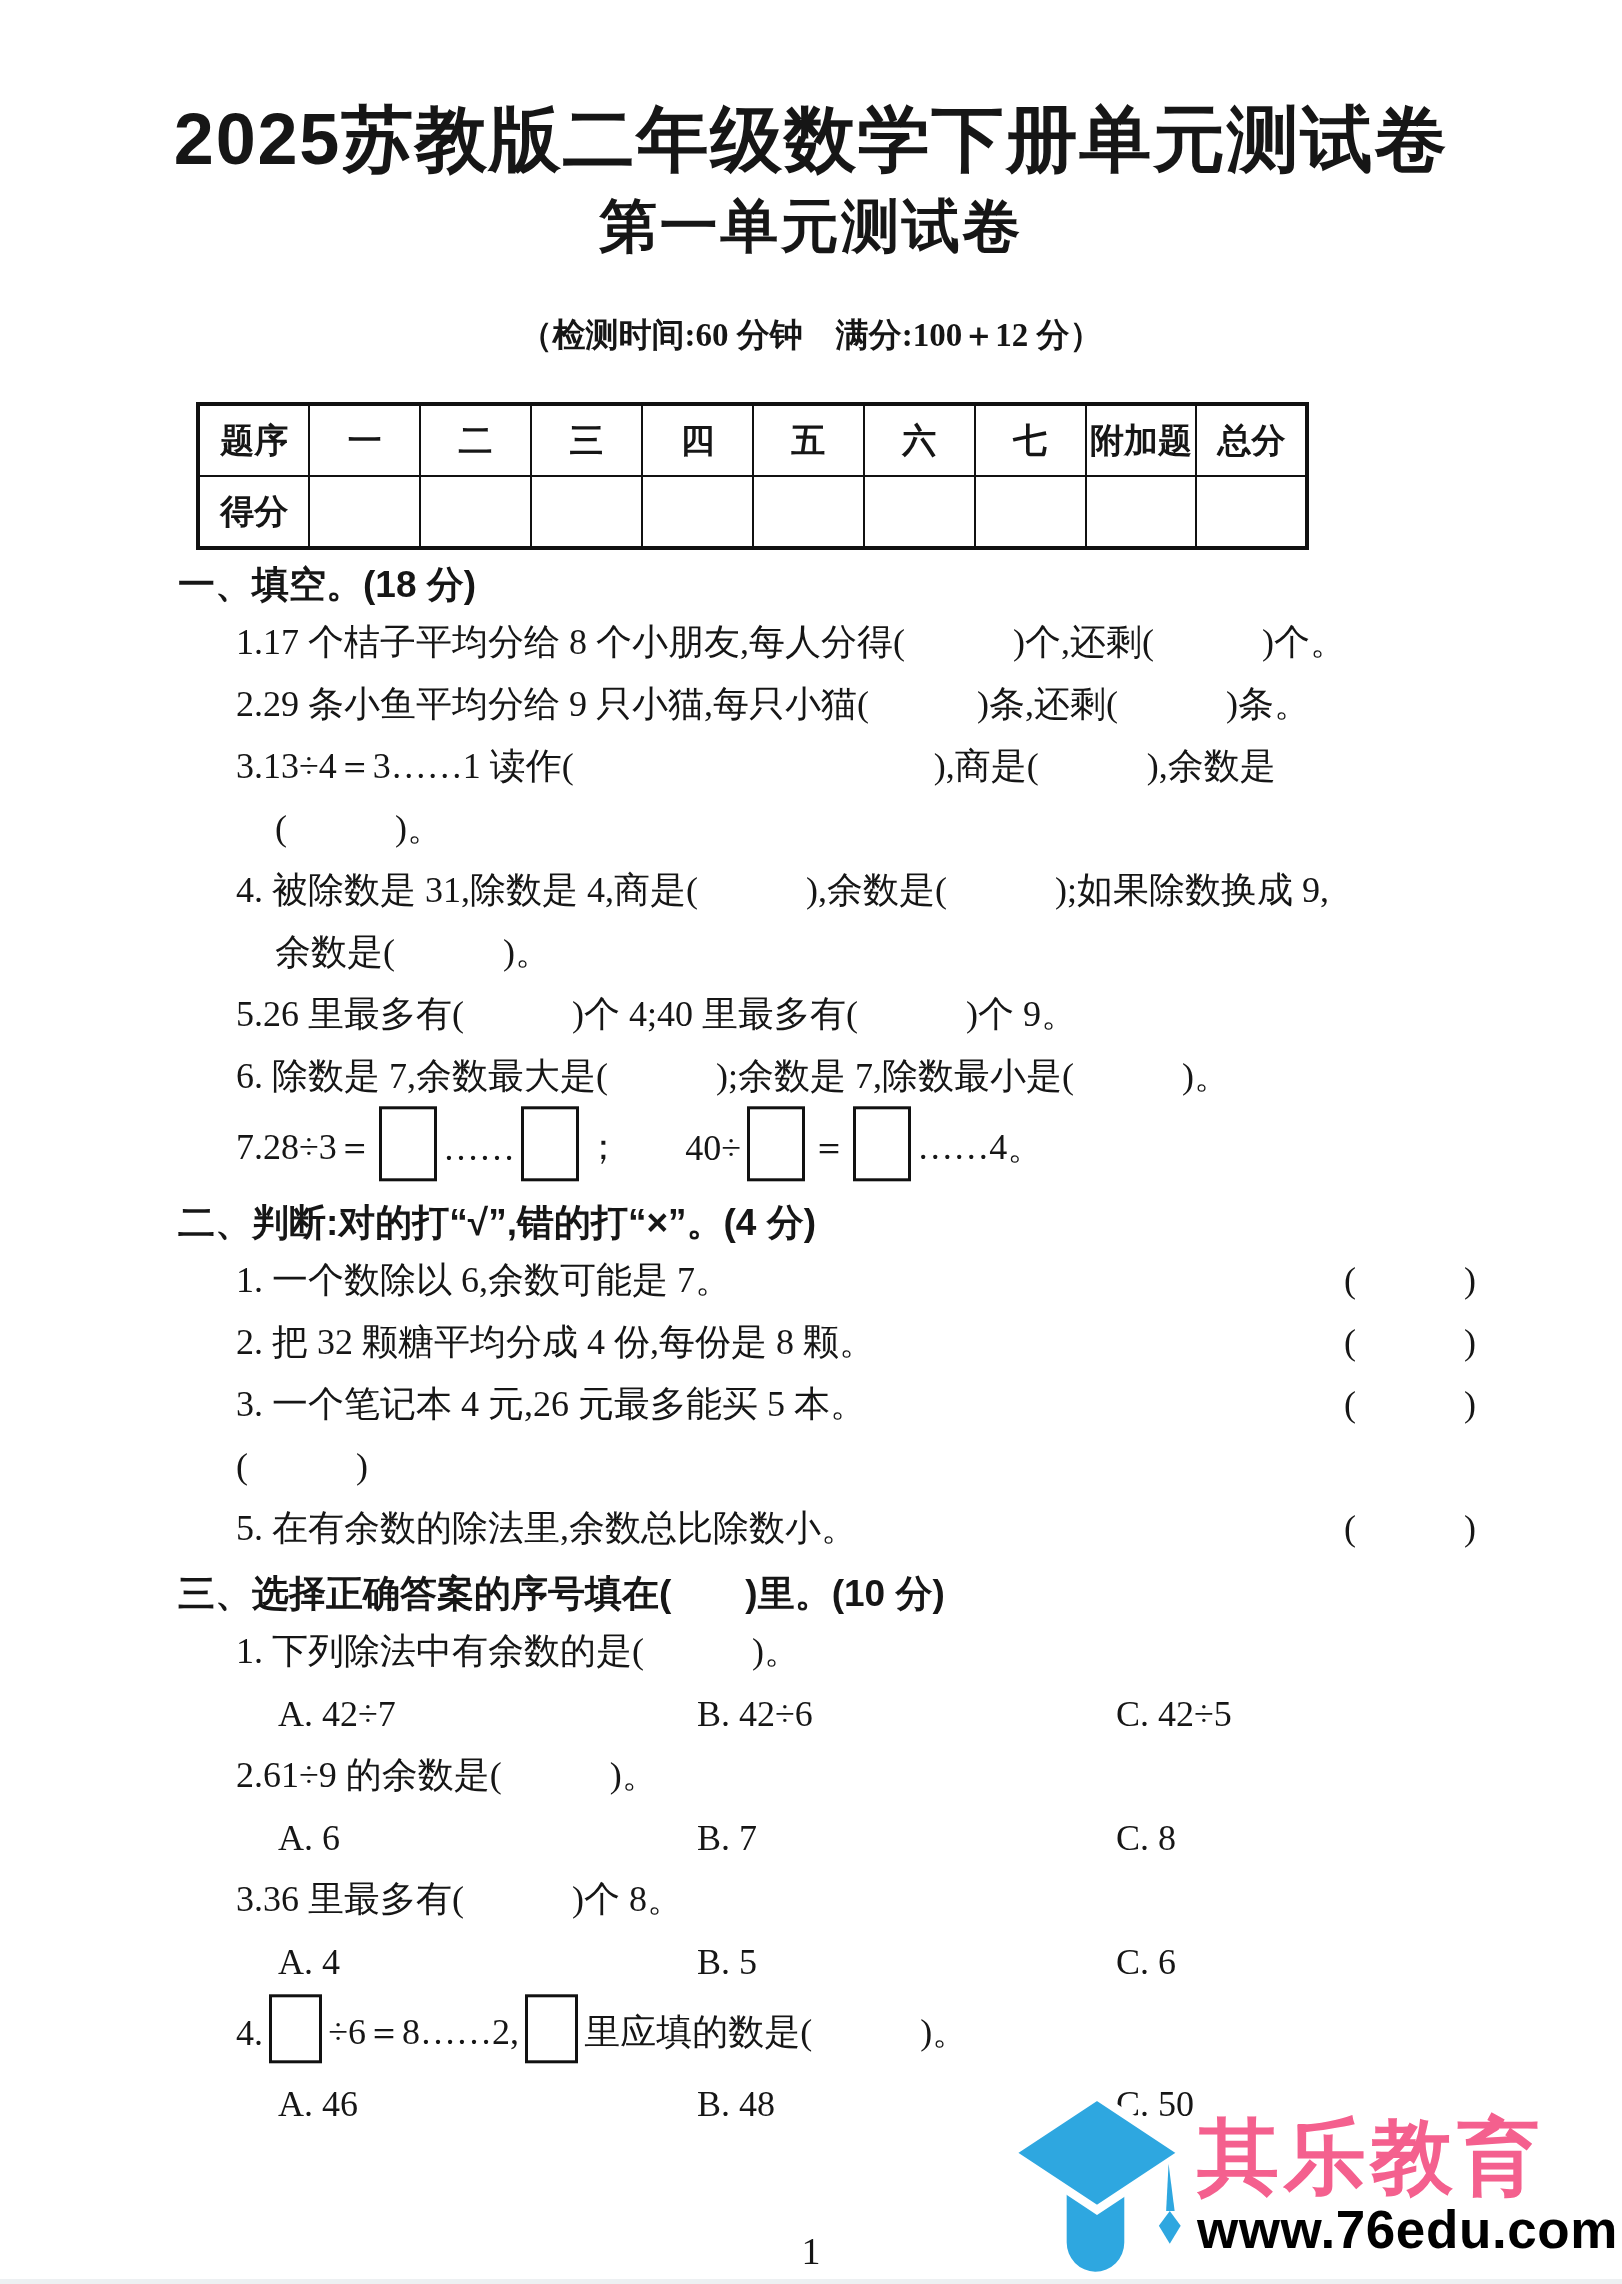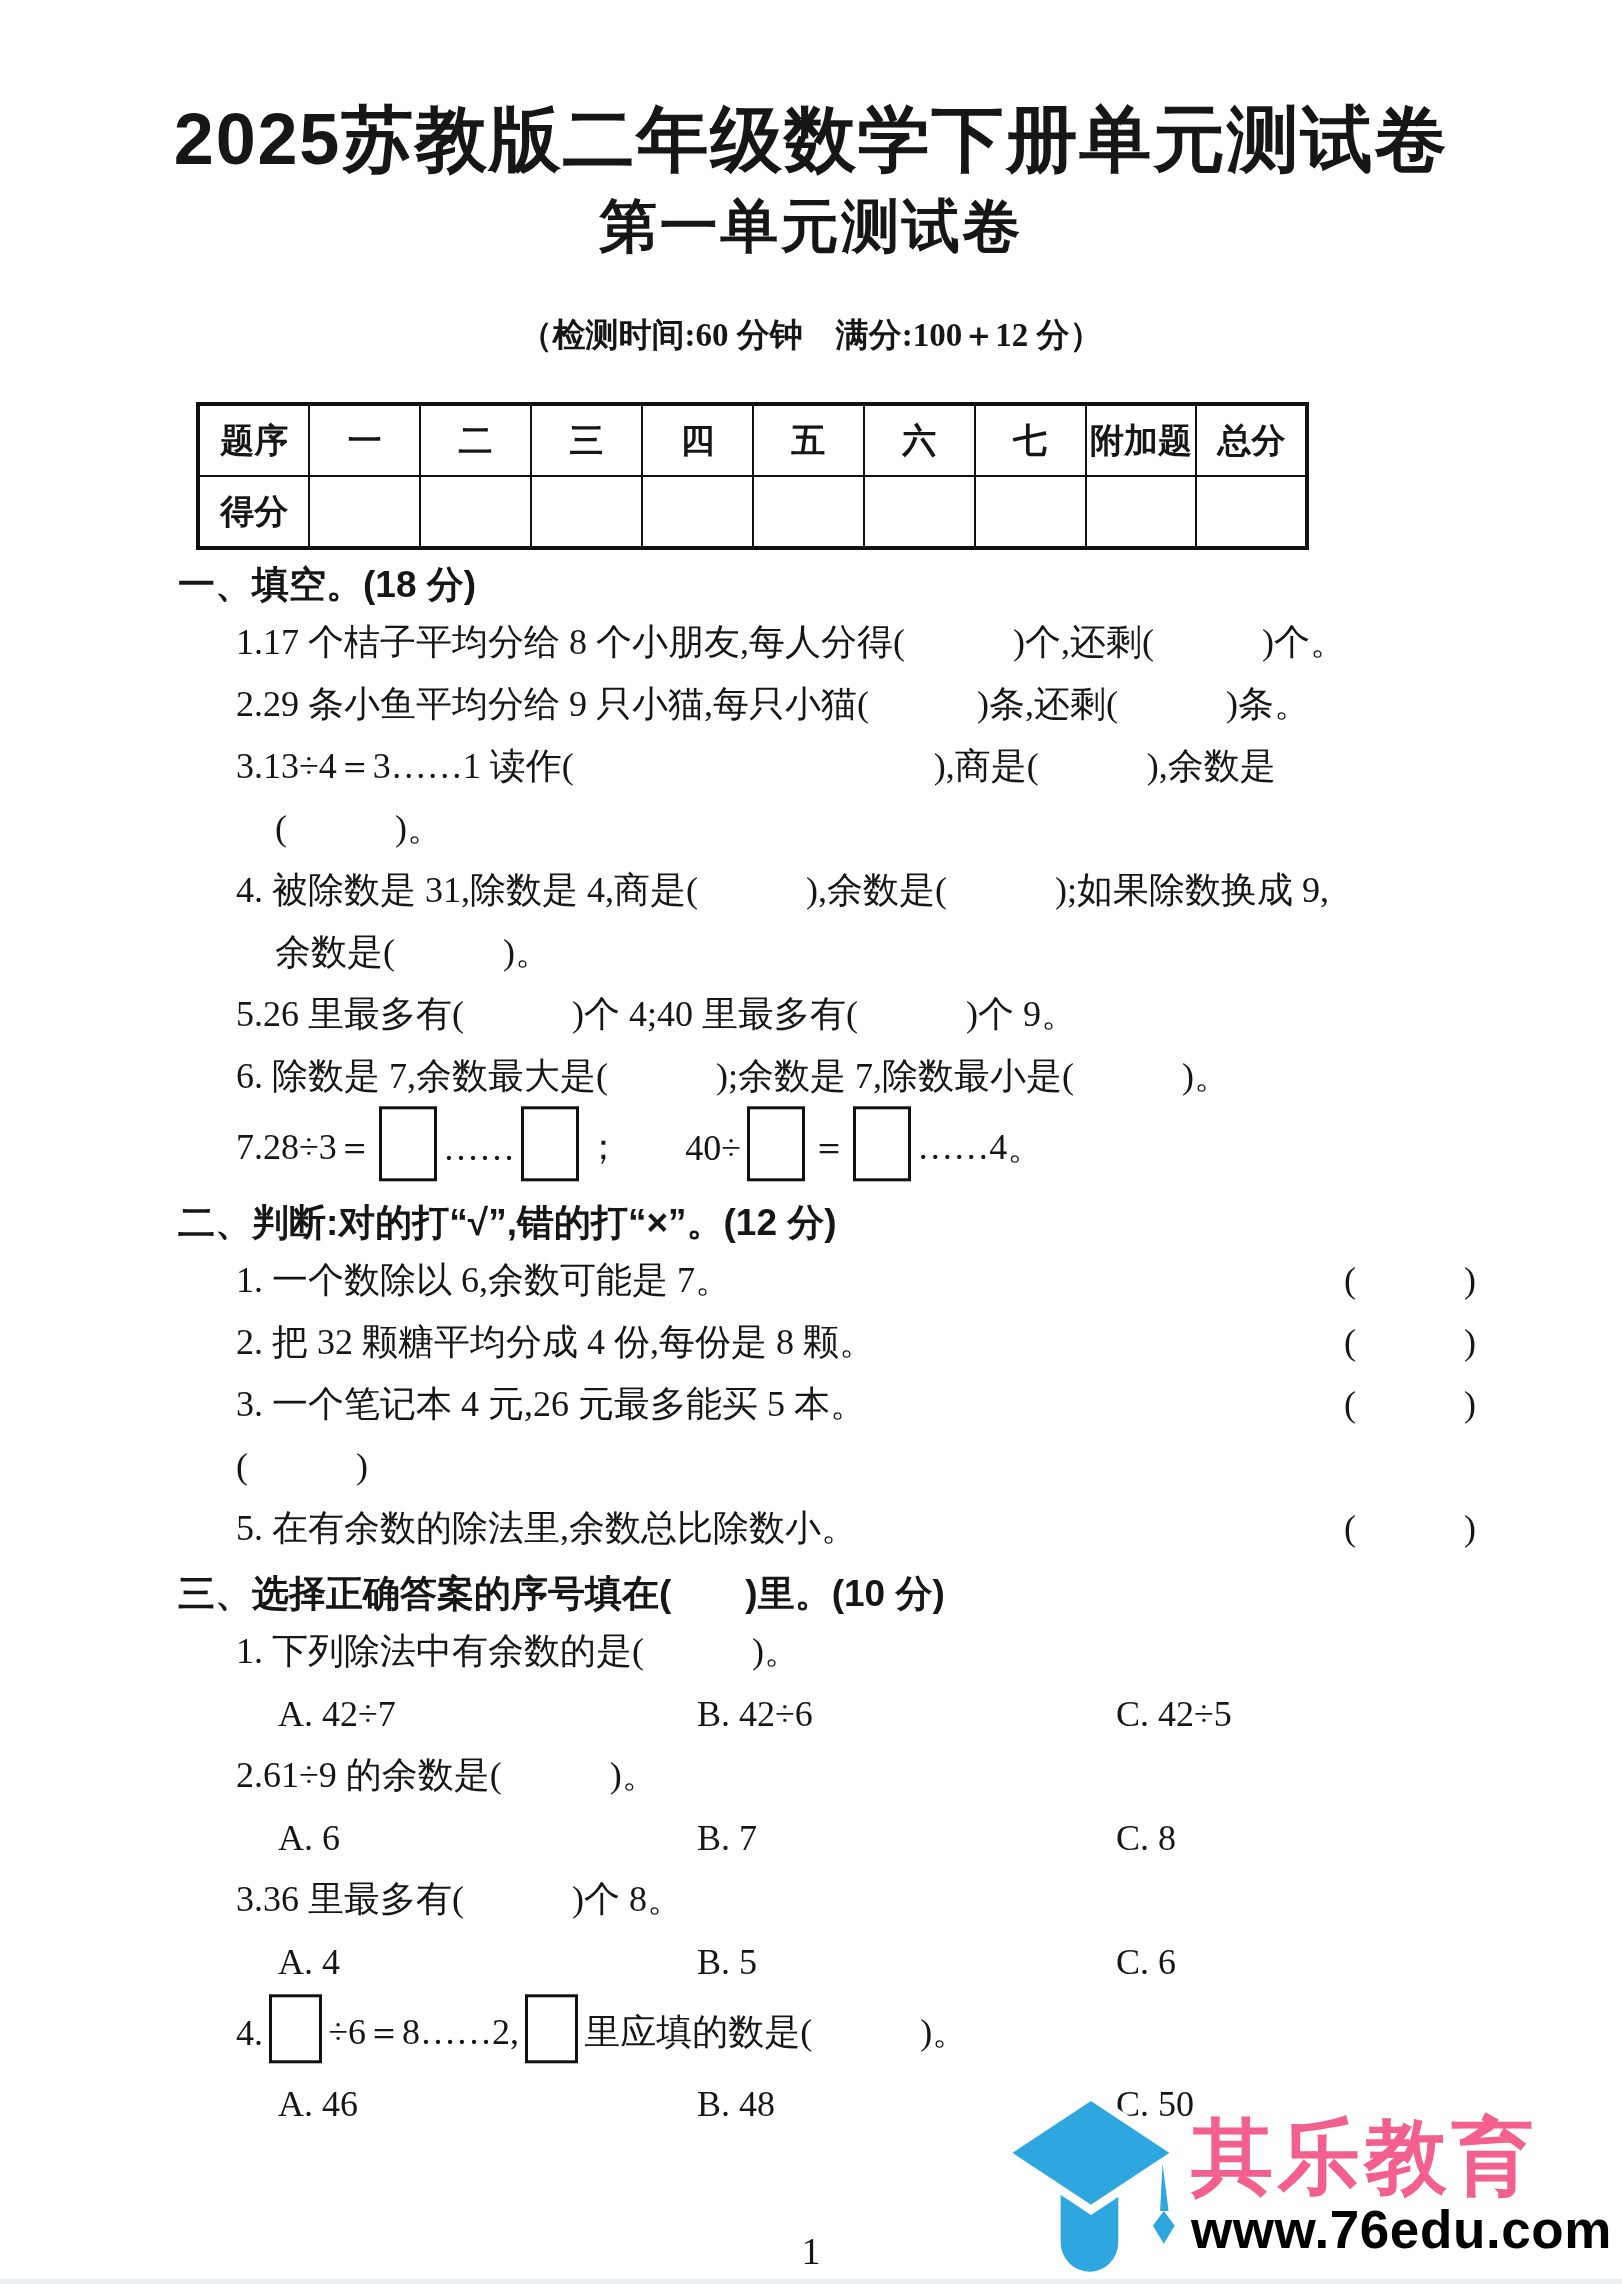--- a/index.html
+++ b/index.html
@@ -48,21 +48,21 @@
   .judge-row{ justify-content:space-between; }
   .judge-row .stmt{ flex:0 0 auto; }
   .judge-row .bracket{ flex:0 0 auto; }
   .opts{ margin-left:100px; }
   .opts .opt-a,.opts .opt-b{ display:inline-block;width:419px; }
   .opts .opt-c{ display:inline-block; }
   .page-num{
     position:absolute;bottom:11px;left:0;right:0;text-align:center;font-size:38px;
   }
   .logo{
-    position:absolute;right:10px;bottom:4.9px;display:flex;align-items:center;gap:8.6px;
+    position:absolute;right:4px;bottom:4.9px;display:flex;align-items:center;gap:8.6px;
     font-family:"Liberation Sans","DejaVu Sans",sans-serif;
   }
   .logo-txt{ display:flex;flex-direction:column;align-items:flex-start; }
   .logo-name{ font-size:82px;font-weight:900;letter-spacing:4.9px;line-height:1.05; }
   .logo-url{ font-size:53px;font-weight:700;line-height:1.0;margin-top:2.5px;letter-spacing:0.6px; }
 </style>
 </head>
 <body>
 
 <div>
@@ -112,21 +112,21 @@
     <div class="ln cont">(　　　)。</div>
     <div class="ln item">4. 被除数是 31,除数是 4,商是(　　　),余数是(　　　);如果除数换成 9,</div>
     <div class="ln cont">余数是(　　　)。</div>
     <div class="ln item">5.26 里最多有(　　　)个 4;40 里最多有(　　　)个 9。</div>
     <div class="ln item">6. 除数是 7,余数最大是(　　　);余数是 7,除数最小是(　　　)。</div>
 
     <div class="ln item eqrow">
       <span>7.28÷3＝</span><span class="abox"></span><span>……</span><span class="abox"></span><span>；</span><span class="gap-mid"></span><span>40÷</span><span class="abox"></span><span>＝</span><span class="abox"></span><span>……4。</span>
     </div>
 
-    <div class="sec-head">二、判断:对的打“√”,错的打“×”。(12 分)</div>
+    <div class="sec-head">二、判断:对的打“√”,错的打“×”。(4 分)</div>
 
     <div class="ln item judge-row">
       <span class="stmt">1. 一个数除以 6,余数可能是 7。</span>
       <span class="bracket">(　　　)</span>
     </div>
     <div class="ln item judge-row">
       <span class="stmt">2. 把 32 颗糖平均分成 4 份,每份是 8 颗。</span>
       <span class="bracket">(　　　)</span>
     </div>
     <div class="ln item judge-row">

